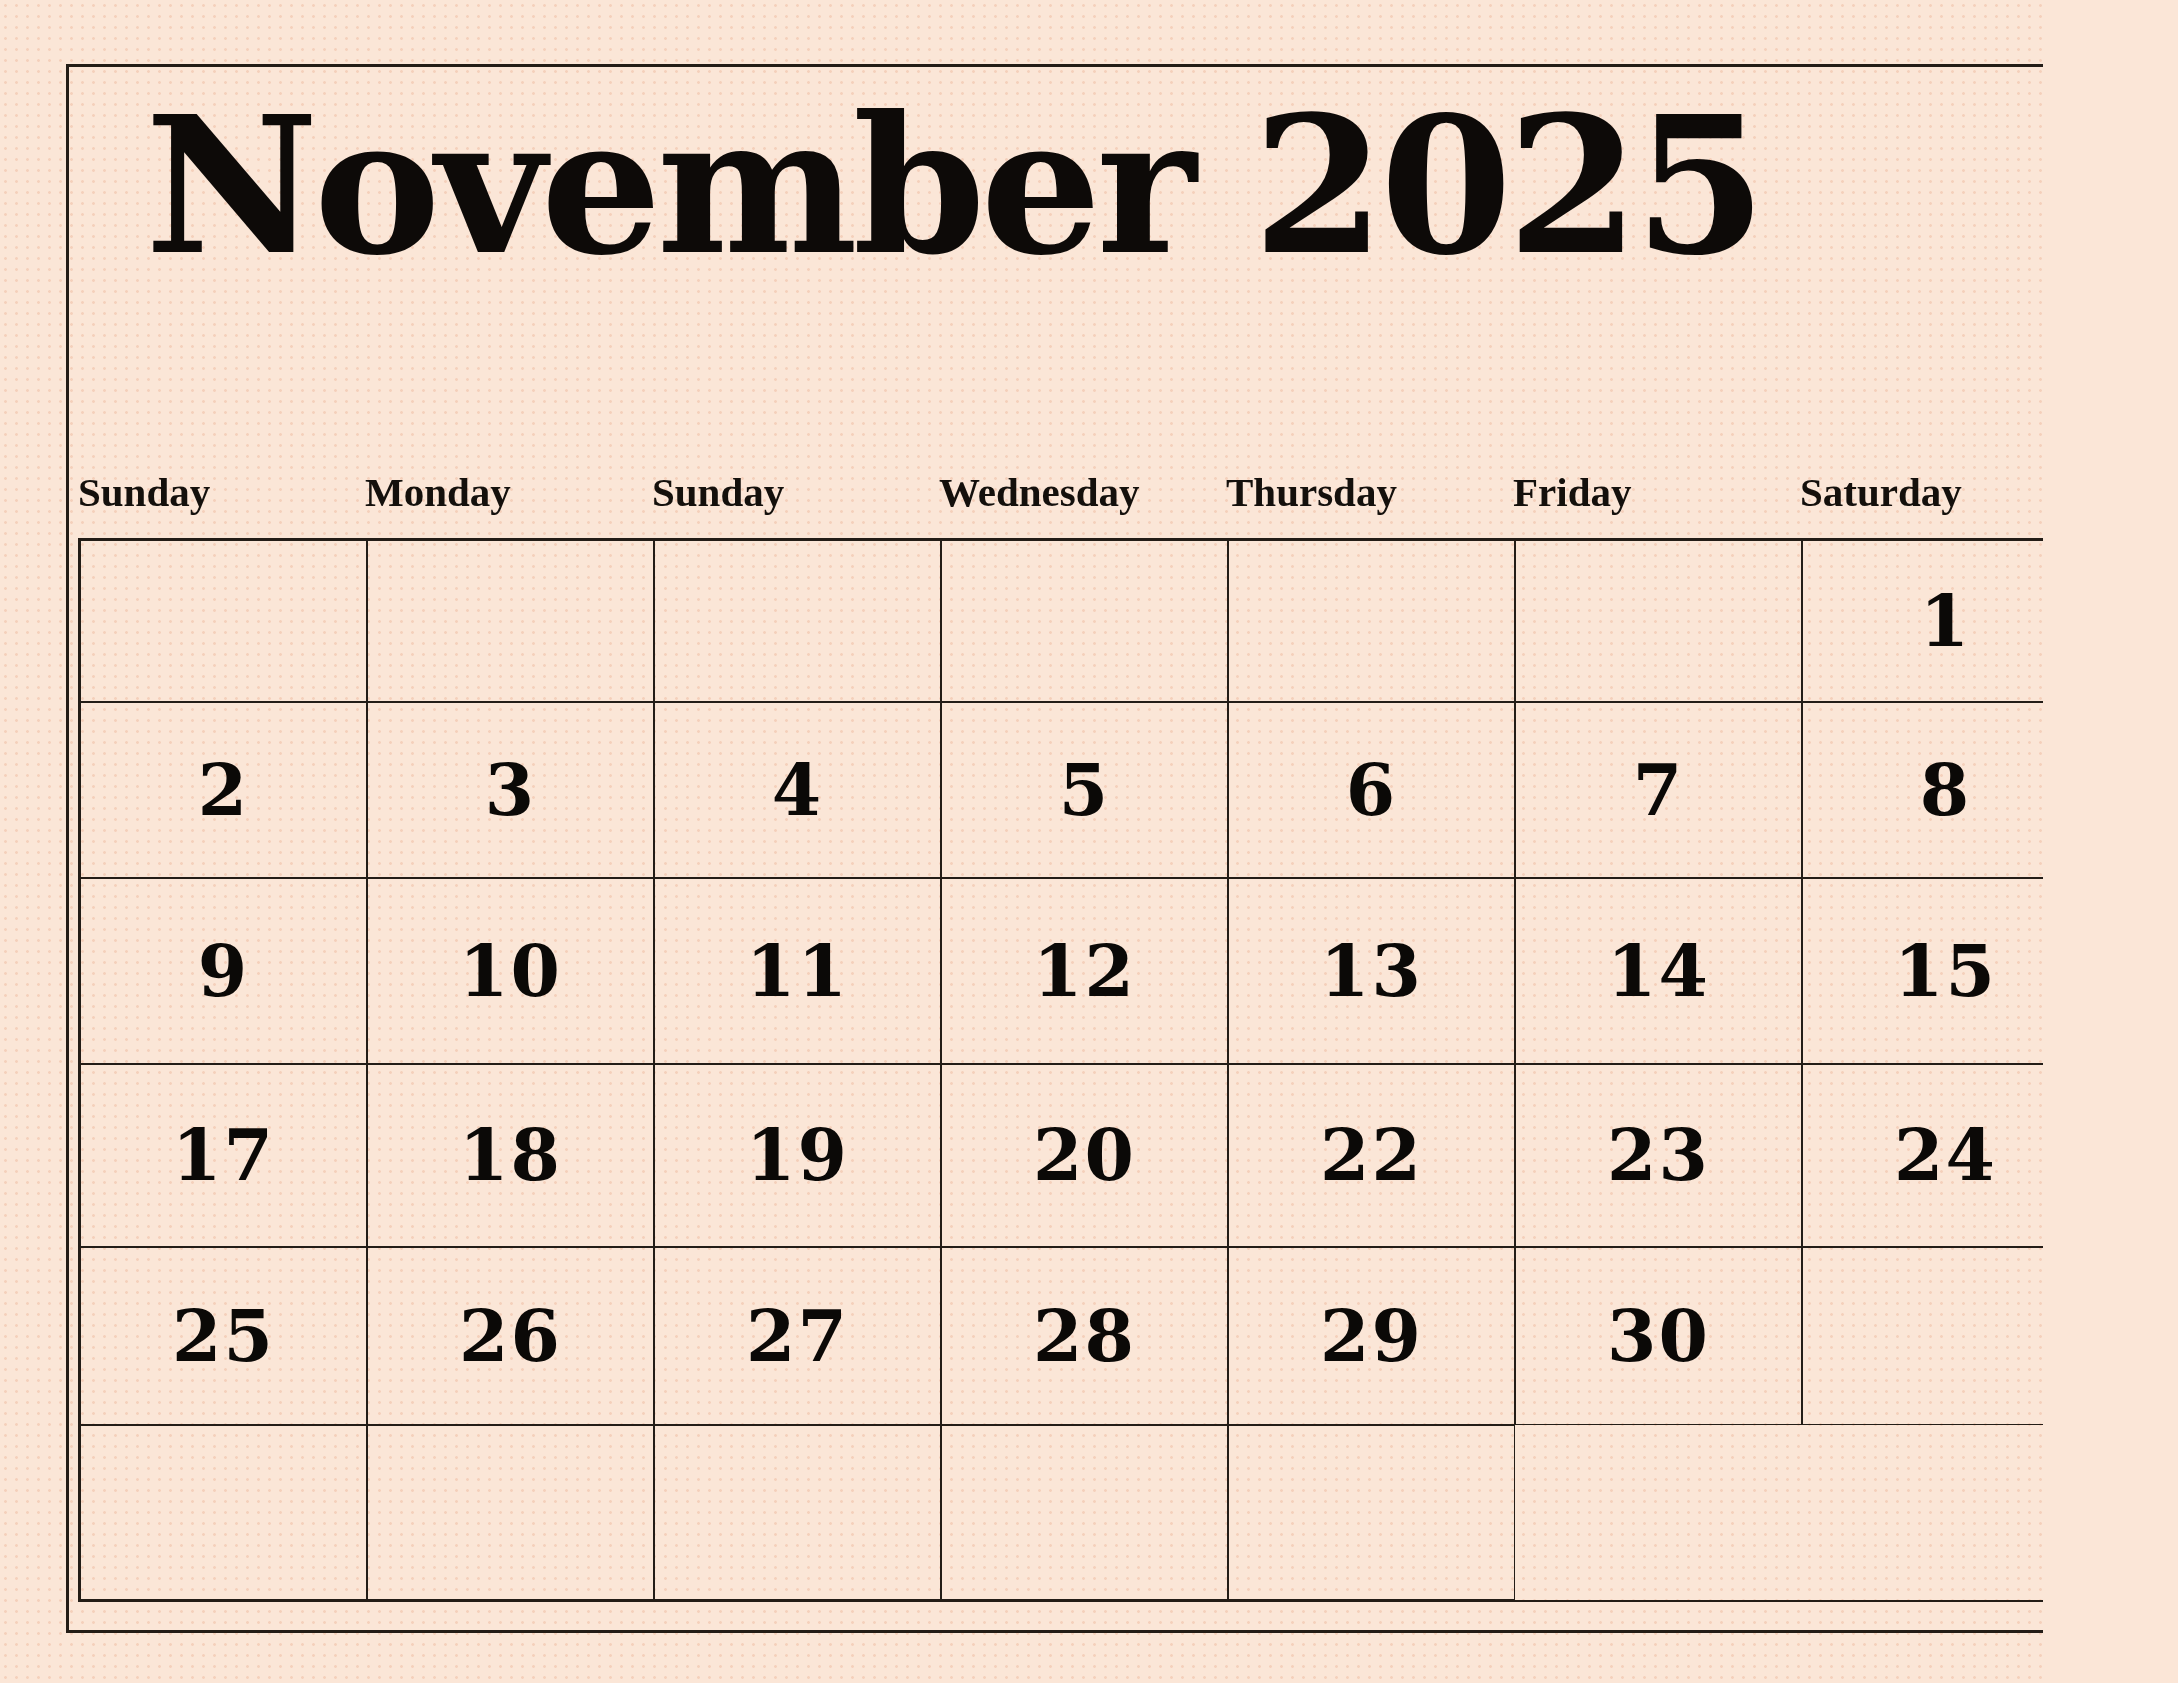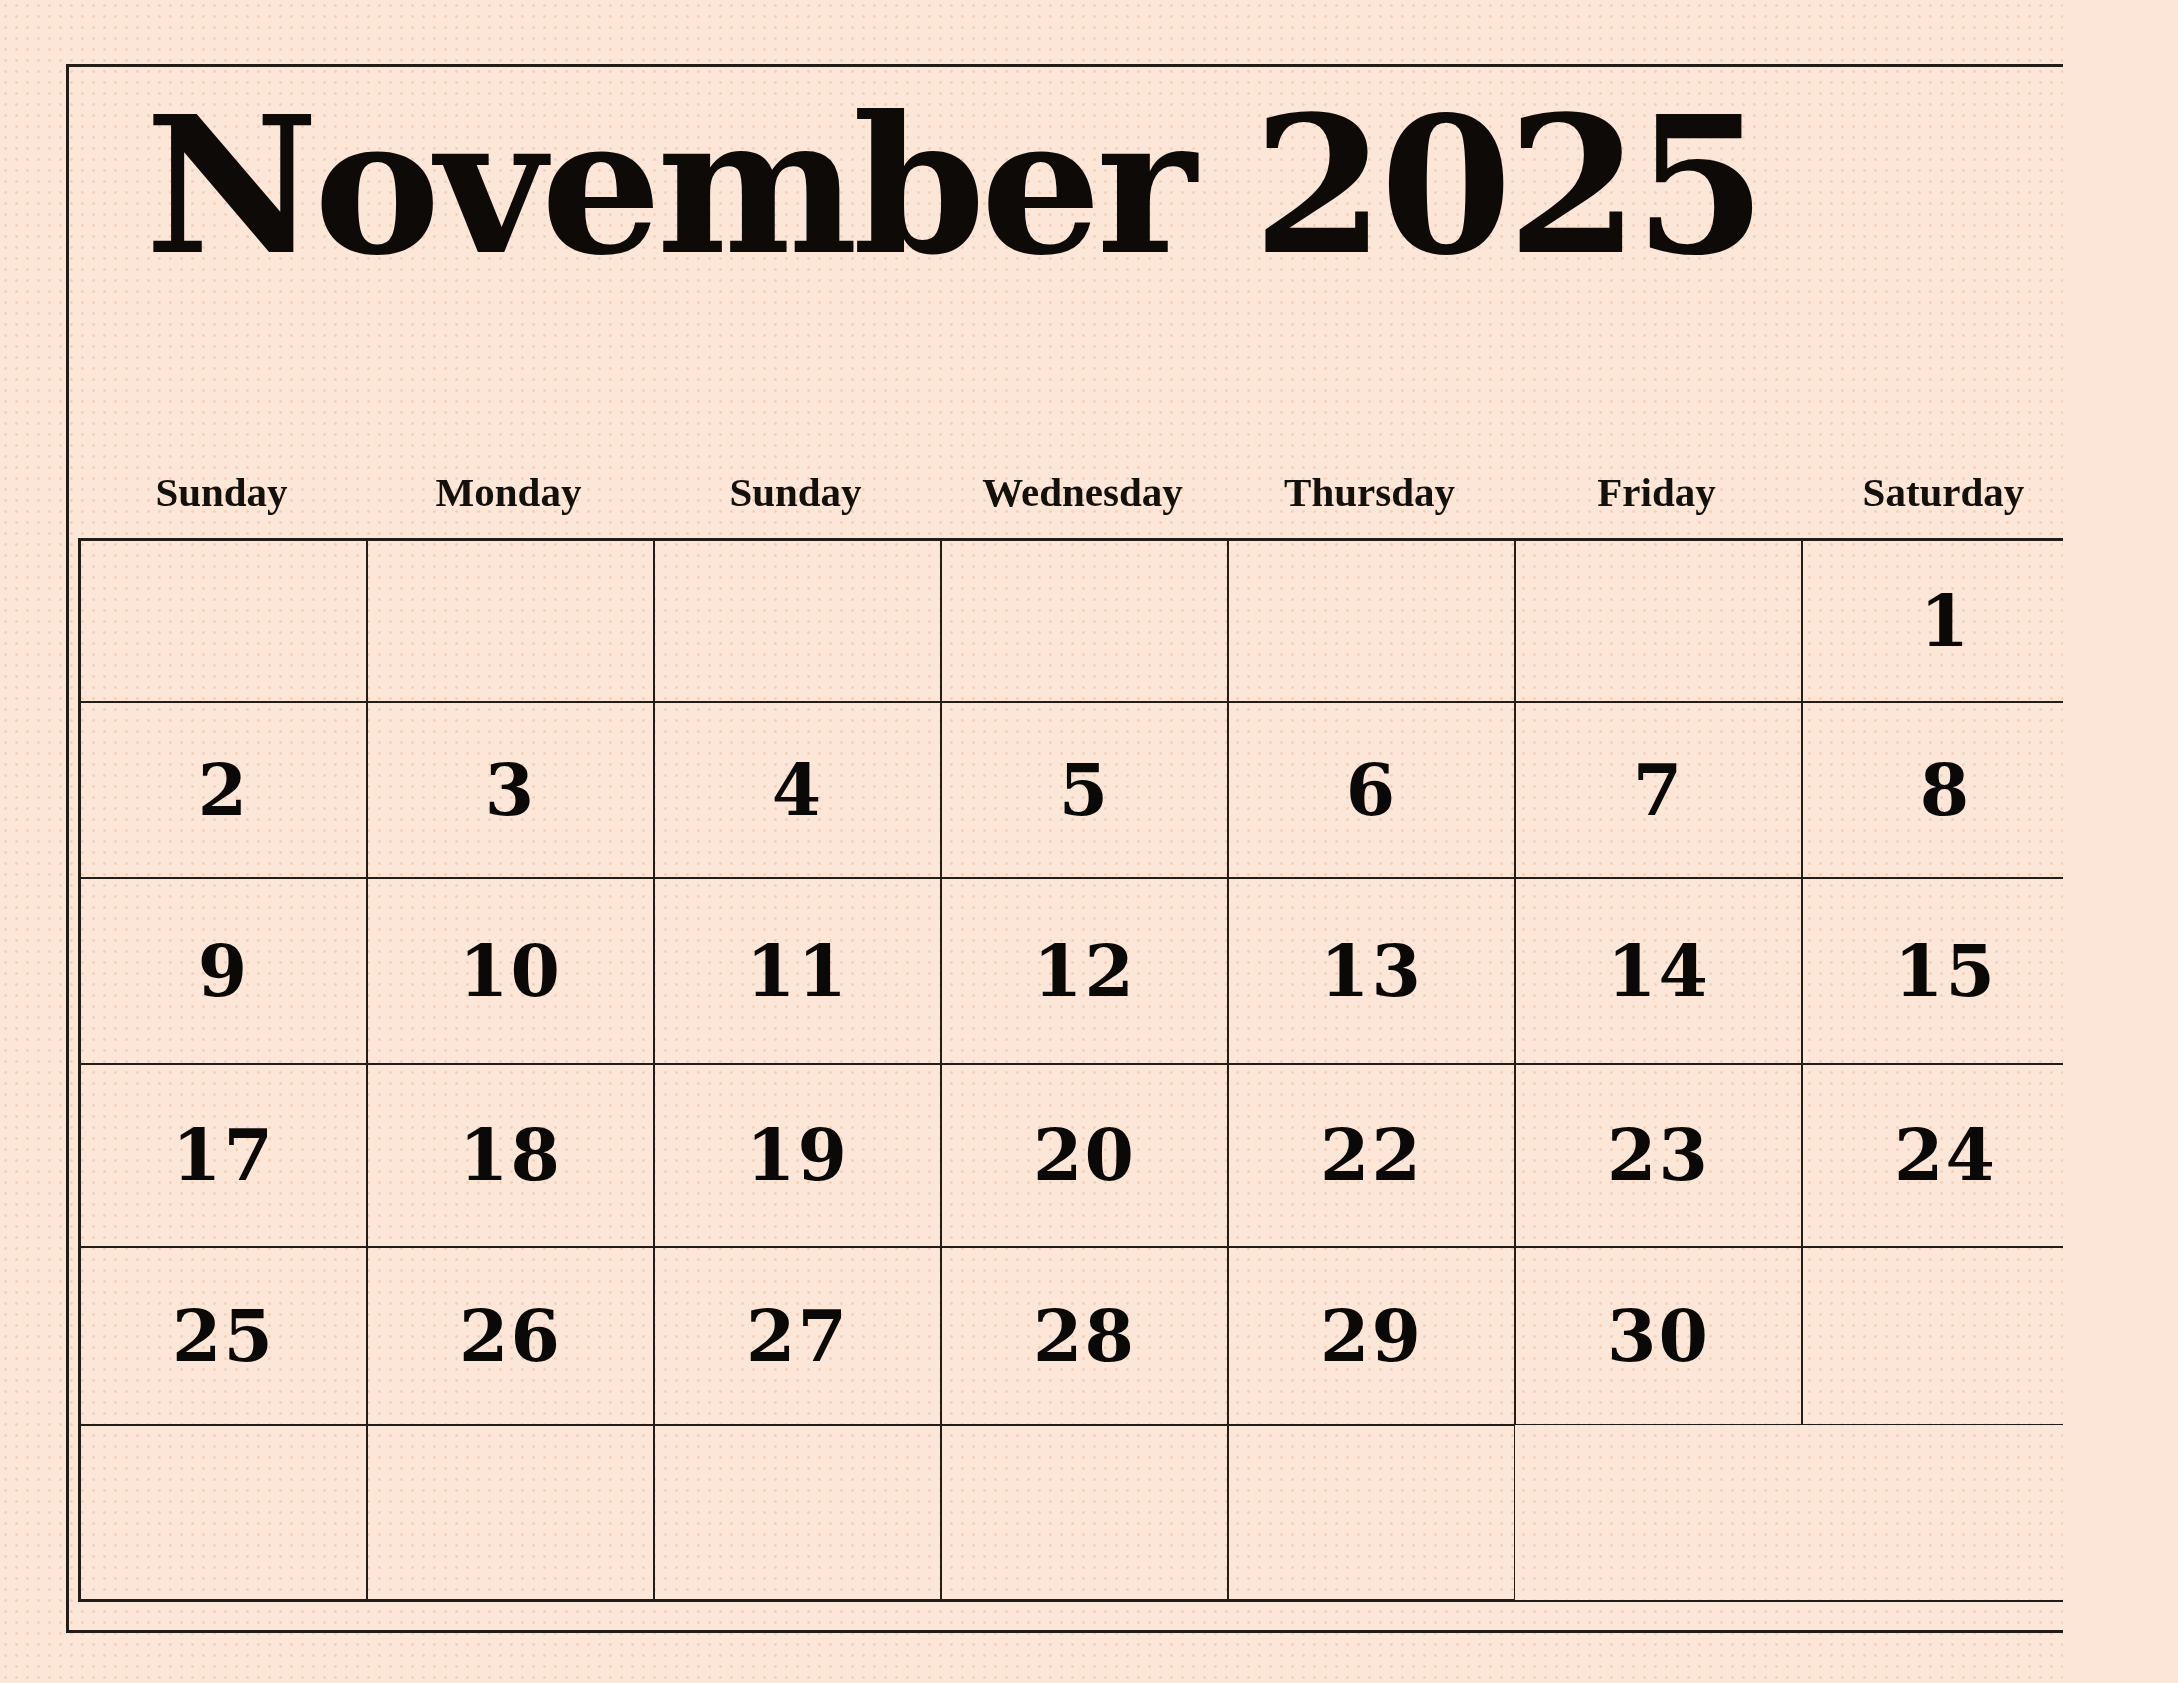--- a/index.html
+++ b/index.html
@@ -10,21 +10,20 @@
   .page {
     position: relative;
     width: 2043px;
     height: 1683px;
     overflow: hidden;
     background-color: #fbe6d7;
     background-image: radial-gradient(circle, rgba(233,172,143,0.38) 1.3px, rgba(0,0,0,0) 1.5px);
     background-size: 11px 11px;
     font-family: "DejaVu Serif", serif;
     color: #0f0c0a;
-    padding-left: 20px;
   }
   .frame {
     position: absolute;
     left: 66px;
     top: 64px;
     width: 2045px;
     height: 1569px;
     border: 3px solid #241d17;
     box-sizing: border-box;
   }
@@ -44,21 +43,20 @@
     position: absolute;
     left: 78px;
     top: 457px;
     width: 2010px;
     height: 69px;
     display: grid;
     grid-template-columns: repeat(7, 287px);
     align-items: center;
   }
   .weekday {
-    text-align: center;
     font-family: "Liberation Serif", serif;
     font-weight: 700;
     font-size: 41px;
     letter-spacing: 0px;
     color: #14100c;
   }
   .grid {
     position: absolute;
     left: 78px;
     top: 538px;

